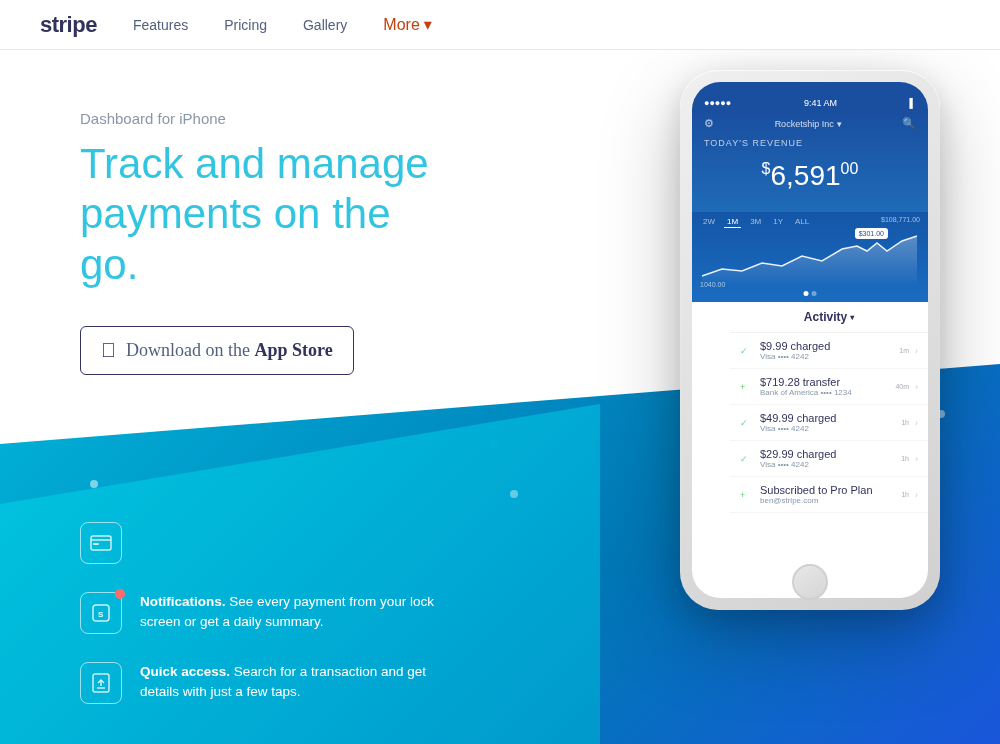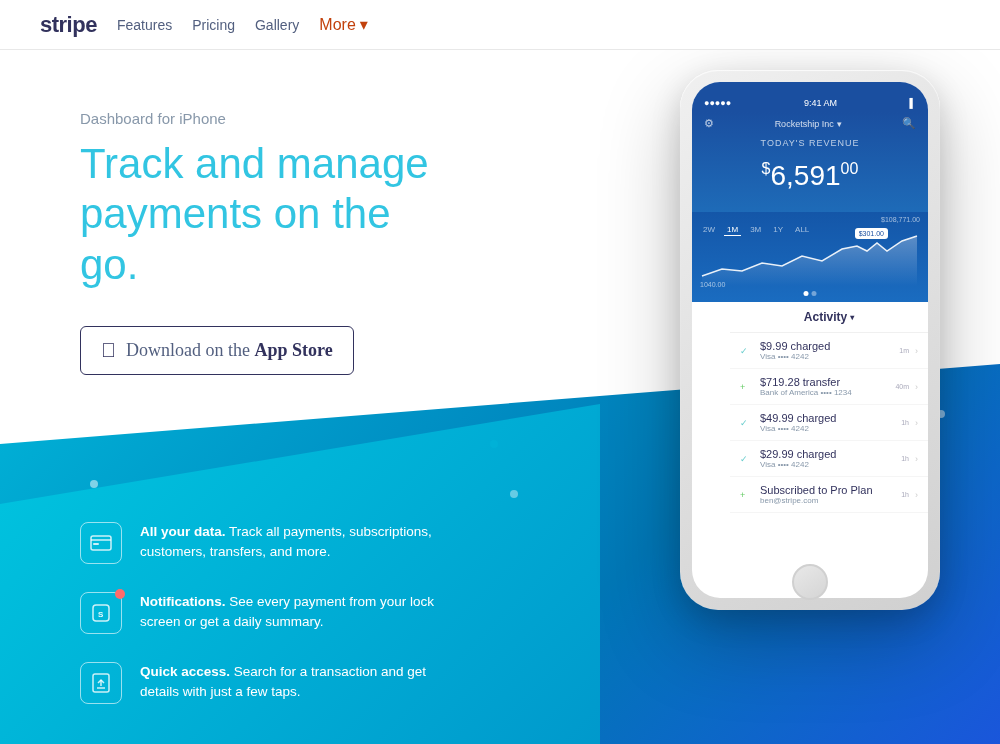--- a/index.html
+++ b/index.html
@@ -4,21 +4,21 @@
   <style>
     * { margin: 0; padding: 0; box-sizing: border-box; }
     body { font-family: -apple-system, BlinkMacSystemFont, 'Segoe UI', Helvetica, Arial, sans-serif; background: #fff; width: 1000px; height: 744px; overflow: hidden; }
 
     
     nav {
       display: flex; align-items: center; justify-content: space-between;
       padding: 0 40px; height: 50px; border-bottom: 1px solid #e8e8e8;
       background: #fff; position: relative; z-index: 10;
     }
-    .nav-left { display: flex; align-items: center; gap: 20px; }
+    .nav-left { display: flex; align-items: center; gap: 36px; }
     .nav-logo { font-size: 22px; font-weight: 700; color: #32325d; letter-spacing: -0.5px; }
     .nav-link { font-size: 14px; color: #525f7f; text-decoration: none; cursor: pointer; }
     .nav-more { display: flex; align-items: center; gap: 4px; font-size: 16px; color: #c2410c; cursor: pointer; }
     .nav-right { display: flex; align-items: center; gap: 24px; }
     .nav-right .nav-link { font-size: 14px; }
     .sign-in { font-size: 14px; color: #525f7f; cursor: pointer; }
 
     
     .hero {
       position: relative; height: 694px; overflow: hidden;
@@ -112,36 +112,36 @@
     }
     .phone-screen-header {
       display: flex; align-items: center; justify-content: space-between;
       padding: 4px 0 8px; color: rgba(255,255,255,0.7);
     }
     .phone-company {
       text-align: center; flex: 1; font-size: 12px; color: #fff; font-weight: 500;
     }
     .phone-company span { font-size: 9px; opacity: 0.8; }
     .phone-revenue-label {
-      text-align: center; font-size: 9px; color: rgba(255,255,255,0.7);
+      text-align: left; font-size: 9px; color: rgba(255,255,255,0.7);
       letter-spacing: 1px; text-transform: uppercase; margin-bottom: 2px;
     }
     .phone-revenue-amount {
       text-align: center; font-size: 28px; font-weight: 300; color: #fff; margin-bottom: 8px; margin-top: 12px;
     }
     .phone-revenue-amount sup { font-size: 16px; vertical-align: top; margin-top: 6px; }
     .phone-revenue-amount span.cents { font-size: 16px; vertical-align: top; margin-top: 6px; }
 
     
     .phone-chart {
       background: linear-gradient(180deg, #1456a8 0%, #1a6cc0 100%);
       height: 90px; position: relative; overflow: hidden;
     }
     .chart-tabs {
-      display: flex; gap: 6px; padding: 4px 8px; position: absolute; top: 8px; left: 0; z-index: 2;
+      display: flex; gap: 6px; padding: 4px 8px; position: absolute; top: 0; left: 0; z-index: 2;
     }
     .chart-tab { font-size: 8px; color: rgba(255,255,255,0.6); padding: 1px 3px; cursor: pointer; }
     .chart-tab.active { color: #fff; border-bottom: 1px solid #fff; }
     .chart-label-top { position: absolute; right: 8px; top: 4px; font-size: 7px; color: rgba(255,255,255,0.6); }
     .chart-label-highlight {
       position: absolute; right: 40px; top: 16px;
       background: #fff; color: #1a4fa0; font-size: 7px; padding: 2px 4px; border-radius: 3px;
     }
     .chart-label-bottom { position: absolute; left: 8px; bottom: 14px; font-size: 7px; color: rgba(255,255,255,0.6); }
     .chart-dots { position: absolute; bottom: 6px; left: 50%; transform: translateX(-50%); display: flex; gap: 3px; }
@@ -223,23 +223,20 @@
   <div class="hero-features">
 
     <div class="feature-item">
       <div class="feature-icon">
         <svg width="22" height="16" viewBox="0 0 22 16" fill="none" xmlns="http://www.w3.org/2000/svg">
           <rect x="1" y="1" width="20" height="14" rx="2" stroke="rgba(255,255,255,0.8)" stroke-width="1.5"></rect>
           <line x1="1" y1="5" x2="21" y2="5" stroke="rgba(255,255,255,0.8)" stroke-width="1.5"></line>
           <rect x="3" y="8" width="6" height="2" rx="1" fill="rgba(255,255,255,0.8)"></rect>
         </svg>
       </div>
-      <p class="feature-text">
-        <strong>All your data.</strong><span> Track all payments, subscriptions, customers, transfers, and more.</span>
-      </p>
     </div>
 
     <div class="feature-item">
       <div class="feature-icon">
         <div class="badge"></div>
         <svg width="20" height="20" viewBox="0 0 20 20" fill="none">
           <rect x="2" y="2" width="16" height="16" rx="3" stroke="rgba(255,255,255,0.8)" stroke-width="1.5"></rect>
           <text x="7" y="14" font-size="8" fill="rgba(255,255,255,0.9)" font-weight="bold">S</text>
         </svg>
       </div>

